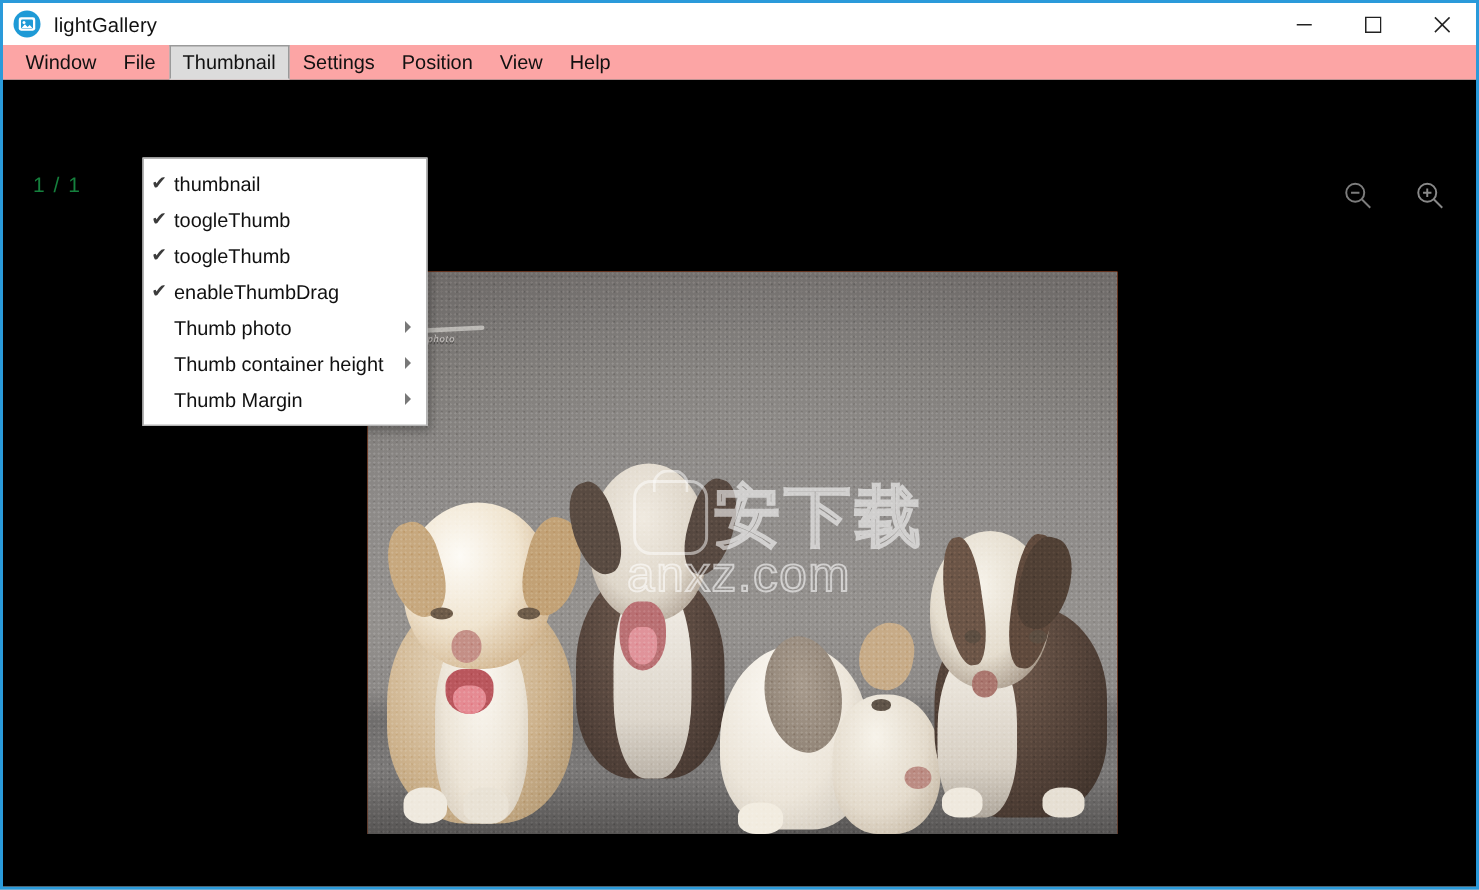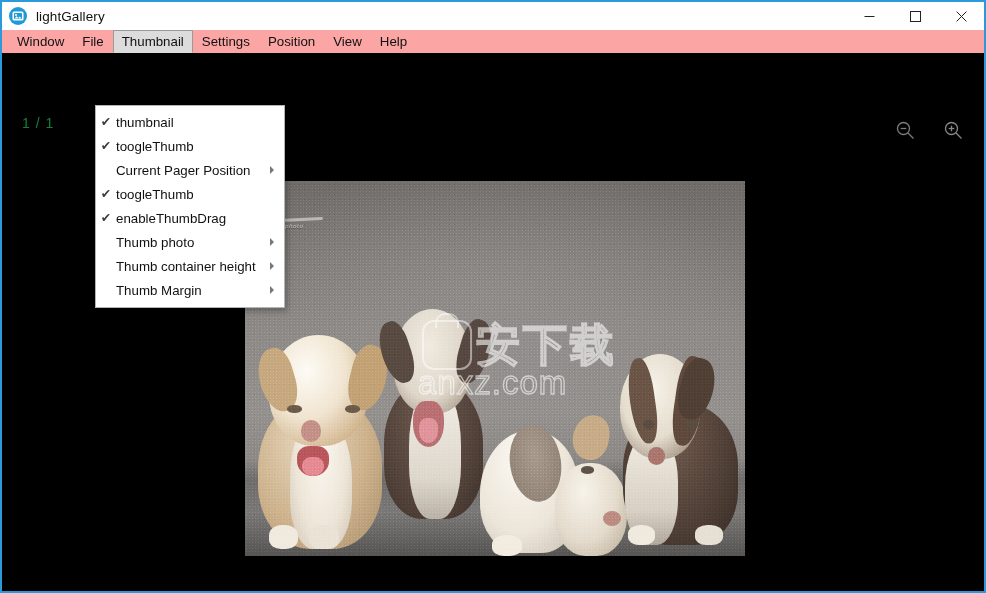--- a/index.html
+++ b/index.html
@@ -346,25 +346,20 @@
       <div class="mi">
         <span class="check">✔</span>
         <span class="lbl">thumbnail</span>
       </div>
 
       <div class="mi">
         <span class="check">✔</span>
         <span class="lbl">toogleThumb</span>
       </div>
 
-      <div class="mi">
-        <span class="check"></span>
-        <span class="lbl">Current Pager Position</span>
-        <span class="arrow"></span>
-      </div>
 
       <div class="mi">
         <span class="check">✔</span>
         <span class="lbl">toogleThumb</span>
       </div>
 
       <div class="mi">
         <span class="check">✔</span>
         <span class="lbl">enableThumbDrag</span>
       </div>

